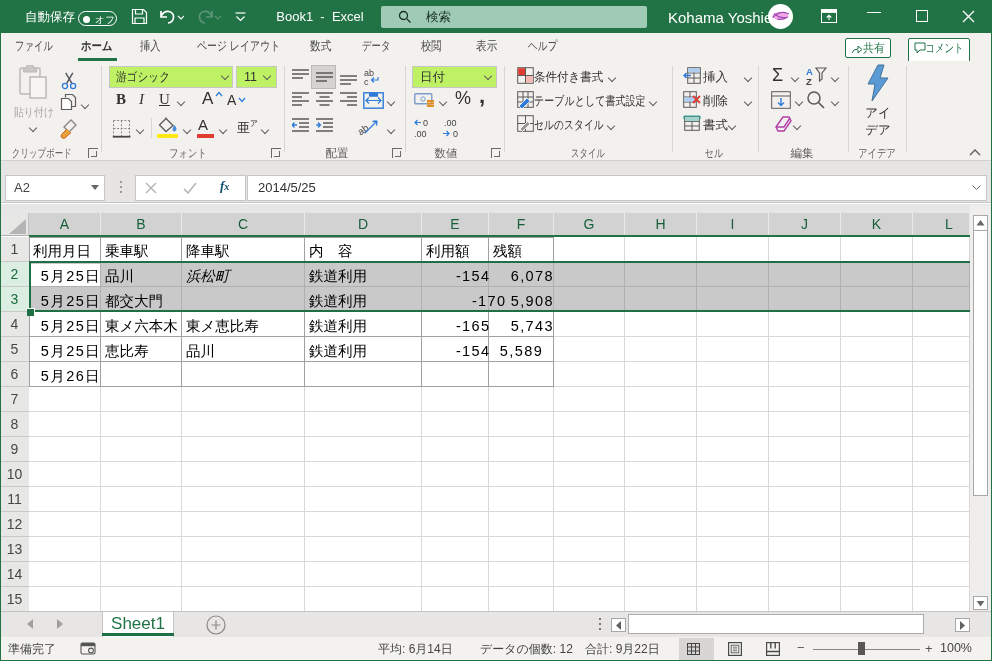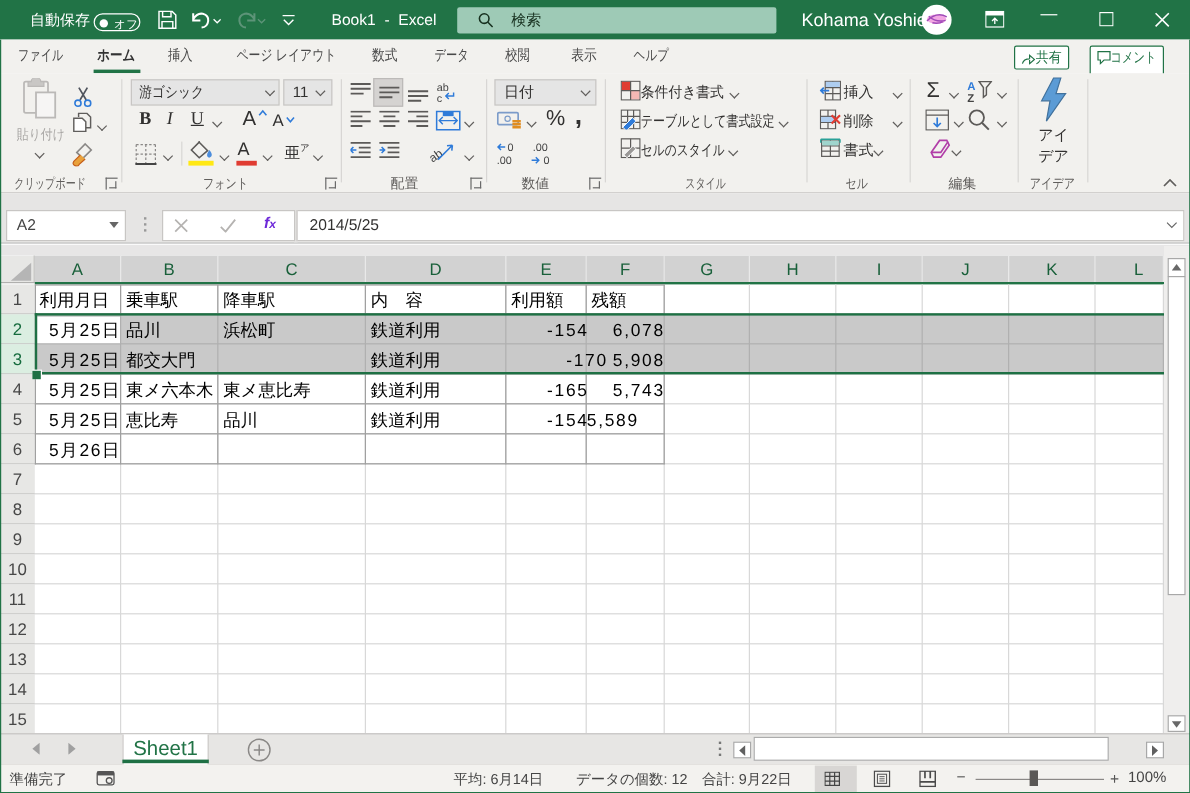--- a/index.html
+++ b/index.html
@@ -23,21 +23,21 @@
 .rtab{position:absolute;top:0;height:28px;line-height:26px;font-size:12.5px;color:#494949;transform-origin:0 50%;}
 #hometab{font-weight:bold;color:#333;}
 #homeunderline{left:78px;top:58px;width:39px;height:3px;background:#217346;}
 .grnbtn{position:absolute;border:1px solid #217346;border-radius:2px;background:#fff;color:#217346;font-size:12px;line-height:18px;white-space:nowrap;overflow:visible;}
 
 #ribbon{left:0;top:61px;width:992px;height:100px;background:#f2f1ee;border-bottom:1px solid #d2d0ce;}
 .gsep{position:absolute;top:5px;width:1px;height:86px;background:#d8d6d4;}
 .glabel{position:absolute;top:85px;font-size:11.5px;color:#605e5c;text-align:center;transform-origin:50% 50%;white-space:nowrap;}
 .launcher{position:absolute;top:87px;width:10px;height:10px;}
 .launcher:before{content:"";position:absolute;left:0;top:0;width:9px;height:9px;border-top:1.2px solid #6a6a6a;border-left:1.2px solid #6a6a6a;}.launcher:after{content:"";position:absolute;left:3px;top:3px;width:5px;height:5px;border-right:1.6px solid #6a6a6a;border-bottom:1.6px solid #6a6a6a;}
-.combo{position:absolute;background:#e5e5e5;border:1px solid #c8c6c4;font-size:12.5px;color:#323130;}
+.combo{position:absolute;background:#bef264;border:1px solid #c8c6c4;font-size:12.5px;color:#323130;}
 .chev{position:absolute;width:7px;height:7px;}
 .chev:after{content:"";position:absolute;left:0;top:0;width:5px;height:5px;border-right:1.2px solid #605e5c;border-bottom:1.2px solid #605e5c;transform:rotate(45deg);}
 .rbt{position:absolute;font-size:12.5px;color:#323130;}
 
 #fbar{left:0;top:161px;width:992px;height:42px;background:#e6e5e4;border-bottom:1px solid #c4c4c4;}#fgap{left:0;top:204px;width:992px;height:9px;background:#e7e6e6;}
 #namebox{left:5px;top:14px;width:100px;height:26px;background:#fff;border:1px solid #c8c6c4;font-size:13px;color:#444;line-height:24px;padding-left:8px;}
 #fxfield{left:135px;top:14px;width:852px;height:26px;background:#fff;border:1px solid #c8c6c4;}
 
 #grid{left:0;top:213px;width:970px;height:399px;background:#fff;}
 .colhdr{position:absolute;top:0;height:22px;background:#d2d2d2;color:#19603a;font-size:14px;text-align:center;line-height:23px;border-right:1px solid #e9e9e9;}
@@ -355,21 +355,21 @@
       <path d="M0 0 L8 0 L4 5 z" fill="#666"></path>
     </svg>
   <div class="abs" style="left:120px;top:20px;width:2px;height:2px;background:#999;box-shadow:0 5px 0 #999,0 10px 0 #999;"></div>
   <div class="abs" id="fxfield"></div>
   <svg class="abs" style="left:145px;top:21px" width="12" height="12">
       <path d="M1 1 L11 11 M11 1 L1 11" stroke="#b5b3b1" stroke-width="1.4"></path>
     </svg>
   <svg class="abs" style="left:183px;top:21px" width="14" height="12">
       <path d="M1 7 L5 11 L13 1" stroke="#b5b3b1" stroke-width="1.5" fill="none"></path>
     </svg>
-  <div class="abs" style="left:220px;top:17px;font-size:13px;font-style:italic;color:#6d28d9;font-family:Liberation Sans, sans-serif;font-weight:bold;">f<span style="font-size:10px;">x</span></div>
+  <div class="abs" style="left:220px;top:17px;font-size:13px;font-style:italic;color:#0c4a6e;font-family:Liberation Serif, serif;font-weight:bold;">f<span style="font-size:10px;">x</span></div>
   <div class="abs" style="left:245px;top:13px;width:3px;height:28px;background:#e6e5e4;"></div>
     <div class="abs" style="left:245px;top:14px;width:1px;height:26px;background:#c8c6c4;"></div>
     <div class="abs" style="left:247px;top:14px;width:1px;height:26px;background:#c8c6c4;"></div>
   <div class="abs" style="left:258px;top:19px;font-size:13px;color:#323130;">2014/5/25</div>
   <svg class="abs" style="left:972px;top:24px" width="9" height="6">
       <path d="M0.5 0.5 L4.5 4.5 L8.5 0.5" stroke="#666" fill="none"></path>
     </svg>
 </div>
 
 <div class="abs" id="grid">
@@ -465,41 +465,41 @@
     <div class="abs" style="left:27px;top:95px;width:8px;height:8px;background:#fff;"></div>
     <div class="abs" style="left:27px;top:96px;width:7px;height:7px;background:#1e7044;"></div>
     <div class="cell" style="left:33px;top:24px;">利用月日</div>
     <div class="cell" style="left:105px;top:24px;">乗車駅</div>
     <div class="cell" style="left:186px;top:24px;">降車駅</div>
     <div class="cell" style="left:309px;top:24px;">内　容</div>
     <div class="cell" style="left:426px;top:24px;">利用額</div>
     <div class="cell" style="left:493px;top:24px;">残額</div>
     <div class="cell" style="left:29px;top:49px;width:72px;text-align:right;letter-spacing:1.4px;">5月25日</div>
     <div class="cell" style="left:105px;top:49px;">品川</div>
-    <div class="cell" style="left:186px;top:49px;">浜松町</div>
+    <div class="cell" style="left:186px;top:49px;font-style:italic;">浜松町</div>
     <div class="cell" style="left:309px;top:49px;">鉄道利用</div>
     <div class="cell" style="left:422px;top:49px;width:68.5px;text-align:right;letter-spacing:1.4px;">-154</div>
     <div class="cell" style="left:489px;top:49px;width:65px;text-align:right;letter-spacing:1.4px;">6,078</div>
     <div class="cell" style="left:29px;top:74px;width:72px;text-align:right;letter-spacing:1.4px;">5月25日</div>
     <div class="cell" style="left:105px;top:74px;">都交大門</div>
     <div class="cell" style="left:309px;top:74px;">鉄道利用</div>
     <div class="cell" style="left:438px;top:74px;width:68.5px;text-align:right;letter-spacing:1.4px;">-170</div>
     <div class="cell" style="left:489px;top:74px;width:65px;text-align:right;letter-spacing:1.4px;">5,908</div>
     <div class="cell" style="left:29px;top:99px;width:72px;text-align:right;letter-spacing:1.4px;">5月25日</div>
     <div class="cell" style="left:105px;top:99px;">東メ六本木</div>
     <div class="cell" style="left:186px;top:99px;">東メ恵比寿</div>
     <div class="cell" style="left:309px;top:99px;">鉄道利用</div>
     <div class="cell" style="left:422px;top:99px;width:68.5px;text-align:right;letter-spacing:1.4px;">-165</div>
     <div class="cell" style="left:489px;top:99px;width:65px;text-align:right;letter-spacing:1.4px;">5,743</div>
     <div class="cell" style="left:29px;top:124px;width:72px;text-align:right;letter-spacing:1.4px;">5月25日</div>
     <div class="cell" style="left:105px;top:124px;">恵比寿</div>
     <div class="cell" style="left:186px;top:124px;">品川</div>
     <div class="cell" style="left:309px;top:124px;">鉄道利用</div>
     <div class="cell" style="left:422px;top:124px;width:68.5px;text-align:right;letter-spacing:1.4px;">-154</div>
-    <div class="cell" style="left:489px;top:124px;width:65px;text-align:left;letter-spacing:1.4px;">5,589</div>
+    <div class="cell" style="left:489px;top:124px;width:65px;text-align:center;letter-spacing:1.4px;">5,589</div>
     <div class="cell" style="left:29px;top:149px;width:72px;text-align:right;letter-spacing:1.4px;">5月26日</div>
   </div>
 
 <div class="abs" style="left:970px;top:205px;width:21px;height:407px;background:#efeeed;"></div>
 <div class="abs" style="left:973px;top:215px;width:15px;height:16px;background:#fff;border:1px solid #a8a8a8;"></div>
 <svg class="abs" style="left:976px;top:219px" width="9" height="8">
     <path d="M4.5 1 L8.5 6.5 L0.5 6.5 z" fill="#686868"></path>
   </svg>
 <div class="abs" style="left:973px;top:230px;width:15px;height:266px;background:#fff;border:1px solid #a8a8a8;"></div>
 <div class="abs" style="left:973px;top:596px;width:15px;height:14px;background:#fff;border:1px solid #a8a8a8;"></div>

